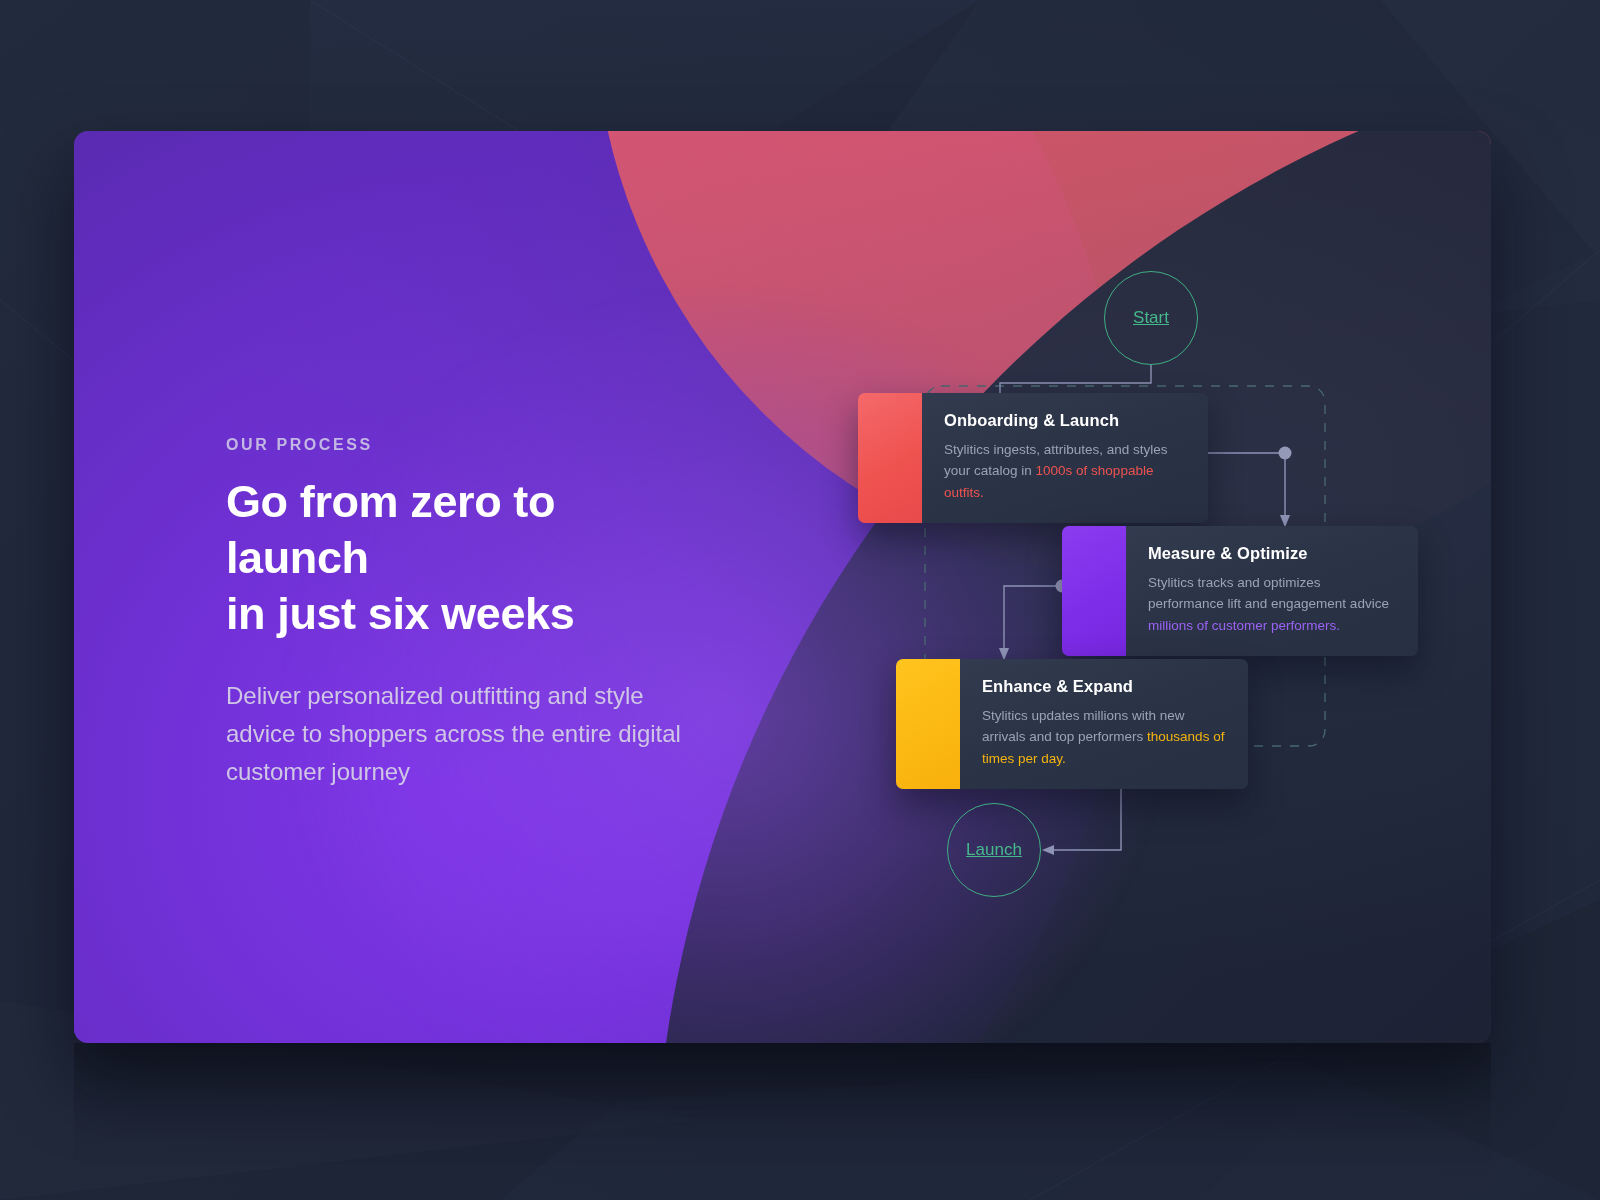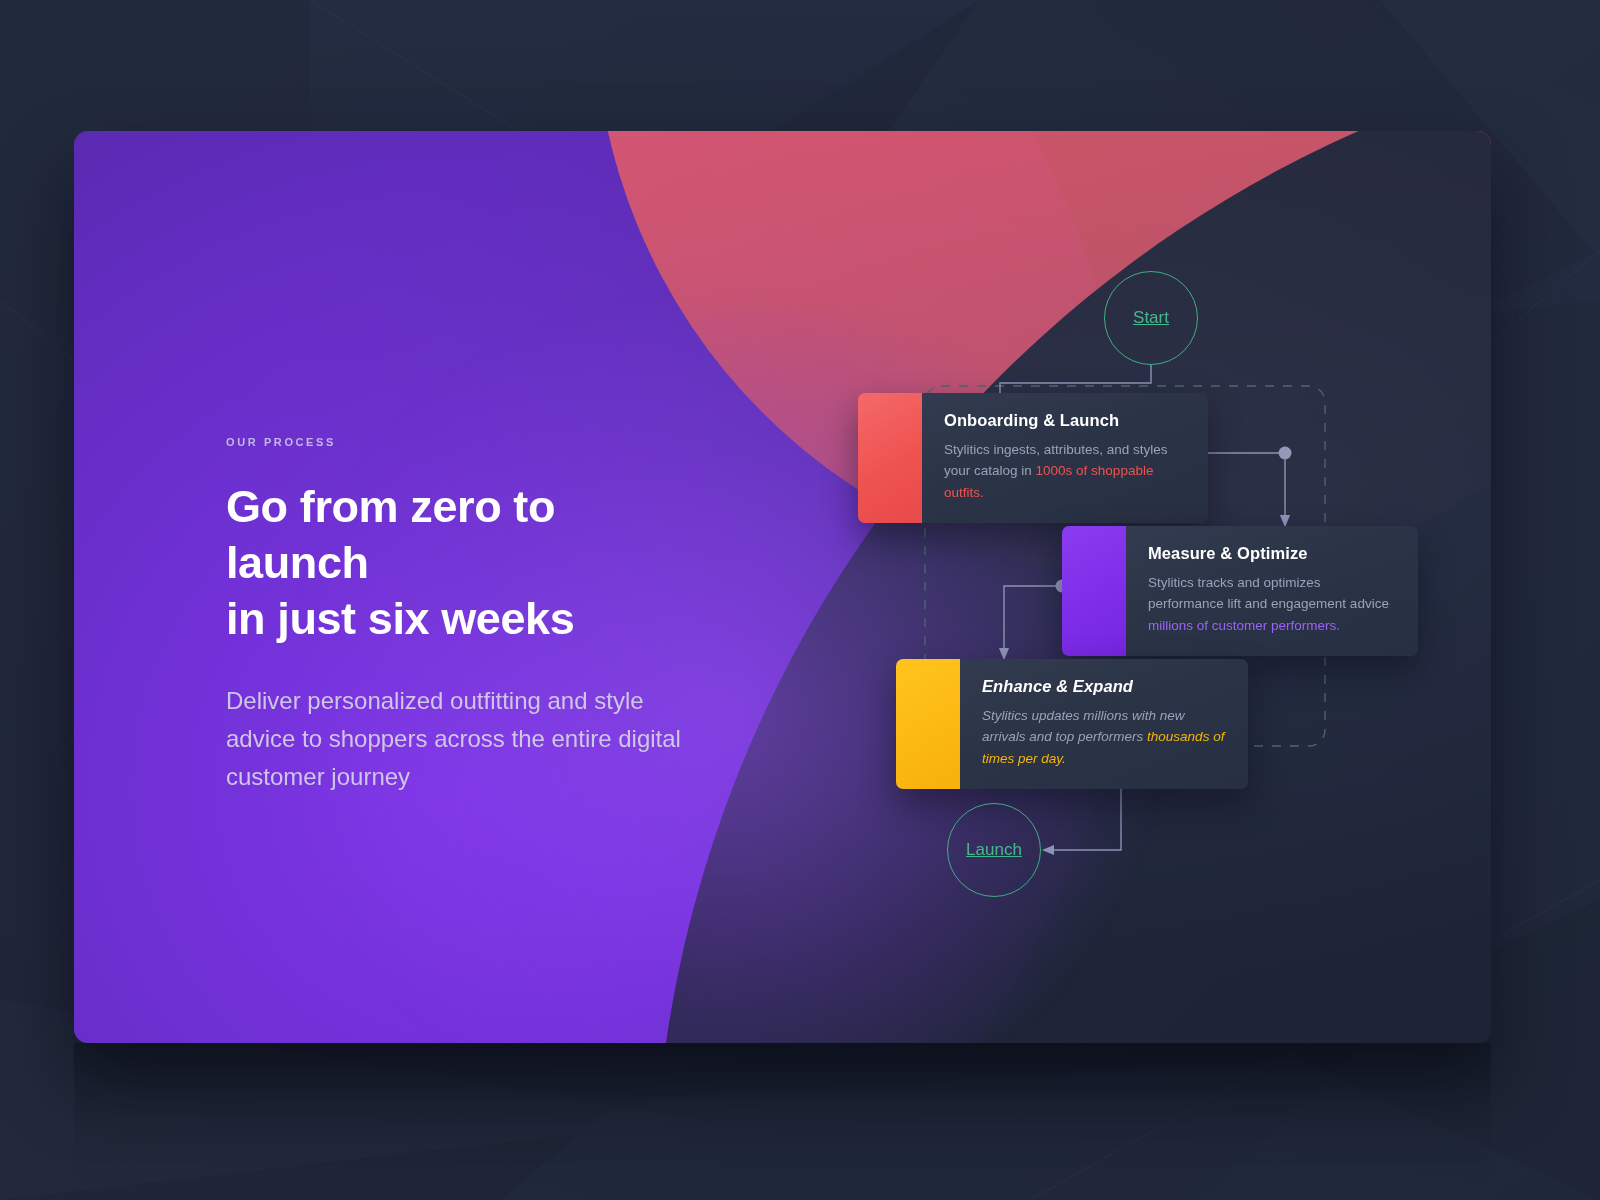--- a/index.html
+++ b/index.html
@@ -58,22 +58,22 @@
   }
   .panel-tint{
     position:absolute; inset:0;
     background:radial-gradient(ellipse at 78% 40%, rgba(60,72,104,.28) 0%, rgba(30,37,55,0) 62%);
     pointer-events:none;
   }
 
   
   #copy{ position:absolute; left:152px; top:305px; width:470px; z-index:6; }
   .eyebrow{
-    font-size:11px; font-weight:bold; letter-spacing:2.6px;
-    color:#c3b7e3; text-transform:uppercase; margin-bottom:31px;
+    font-size:16px; font-weight:bold; letter-spacing:2.6px;
+    color:#c3b7e3; text-transform:uppercase; margin-bottom:20px;
   }
   .headline{
     font-size:45px; font-weight:bold; line-height:1.24;
     color:#ffffff; letter-spacing:-.4px; margin-bottom:36px;
   }
   .subcopy{
     font-size:24px; line-height:1.58; color:#cfc6e6; font-weight:400;
   }
 
   
@@ -116,21 +116,21 @@
   }
   .card-desc{
     font-size:13.5px; line-height:1.58; color:#9aa3b8; font-weight:400;
   }
   .hl{ font-weight:400; }
 
   #card-1{ left:784px; top:262px; width:350px;justify-content:center; }
   #card-1 .card-icon{ background:linear-gradient(150deg,#f4696b 0%,#ef5350 55%,#e8494b 100%); }
   #card-2{ left:988px; top:395px; width:356px; }
   #card-2 .card-icon{ background:linear-gradient(150deg,#8b3cf0 0%,#7e2ee8 55%,#7526de 100%); }
-  #card-3{ left:822px; top:528px; width:352px;font-style:italic; }
+  #card-3{ left:822px; top:528px; width:352px; }
   #card-3 .card-icon{ background:linear-gradient(150deg,#ffc41f 0%,#fcb913 55%,#f8b00c 100%); }
 </style>
 </head>
 <body>
 
 <div id="backdrop">
   <svg viewBox="0 0 1600 1200" xmlns="http://www.w3.org/2000/svg">
     <defs>
       <linearGradient id="bg1" x1="0" y1="0" x2="1" y2="1">
         <stop offset="0%" stop-color="#222a3d"></stop>

